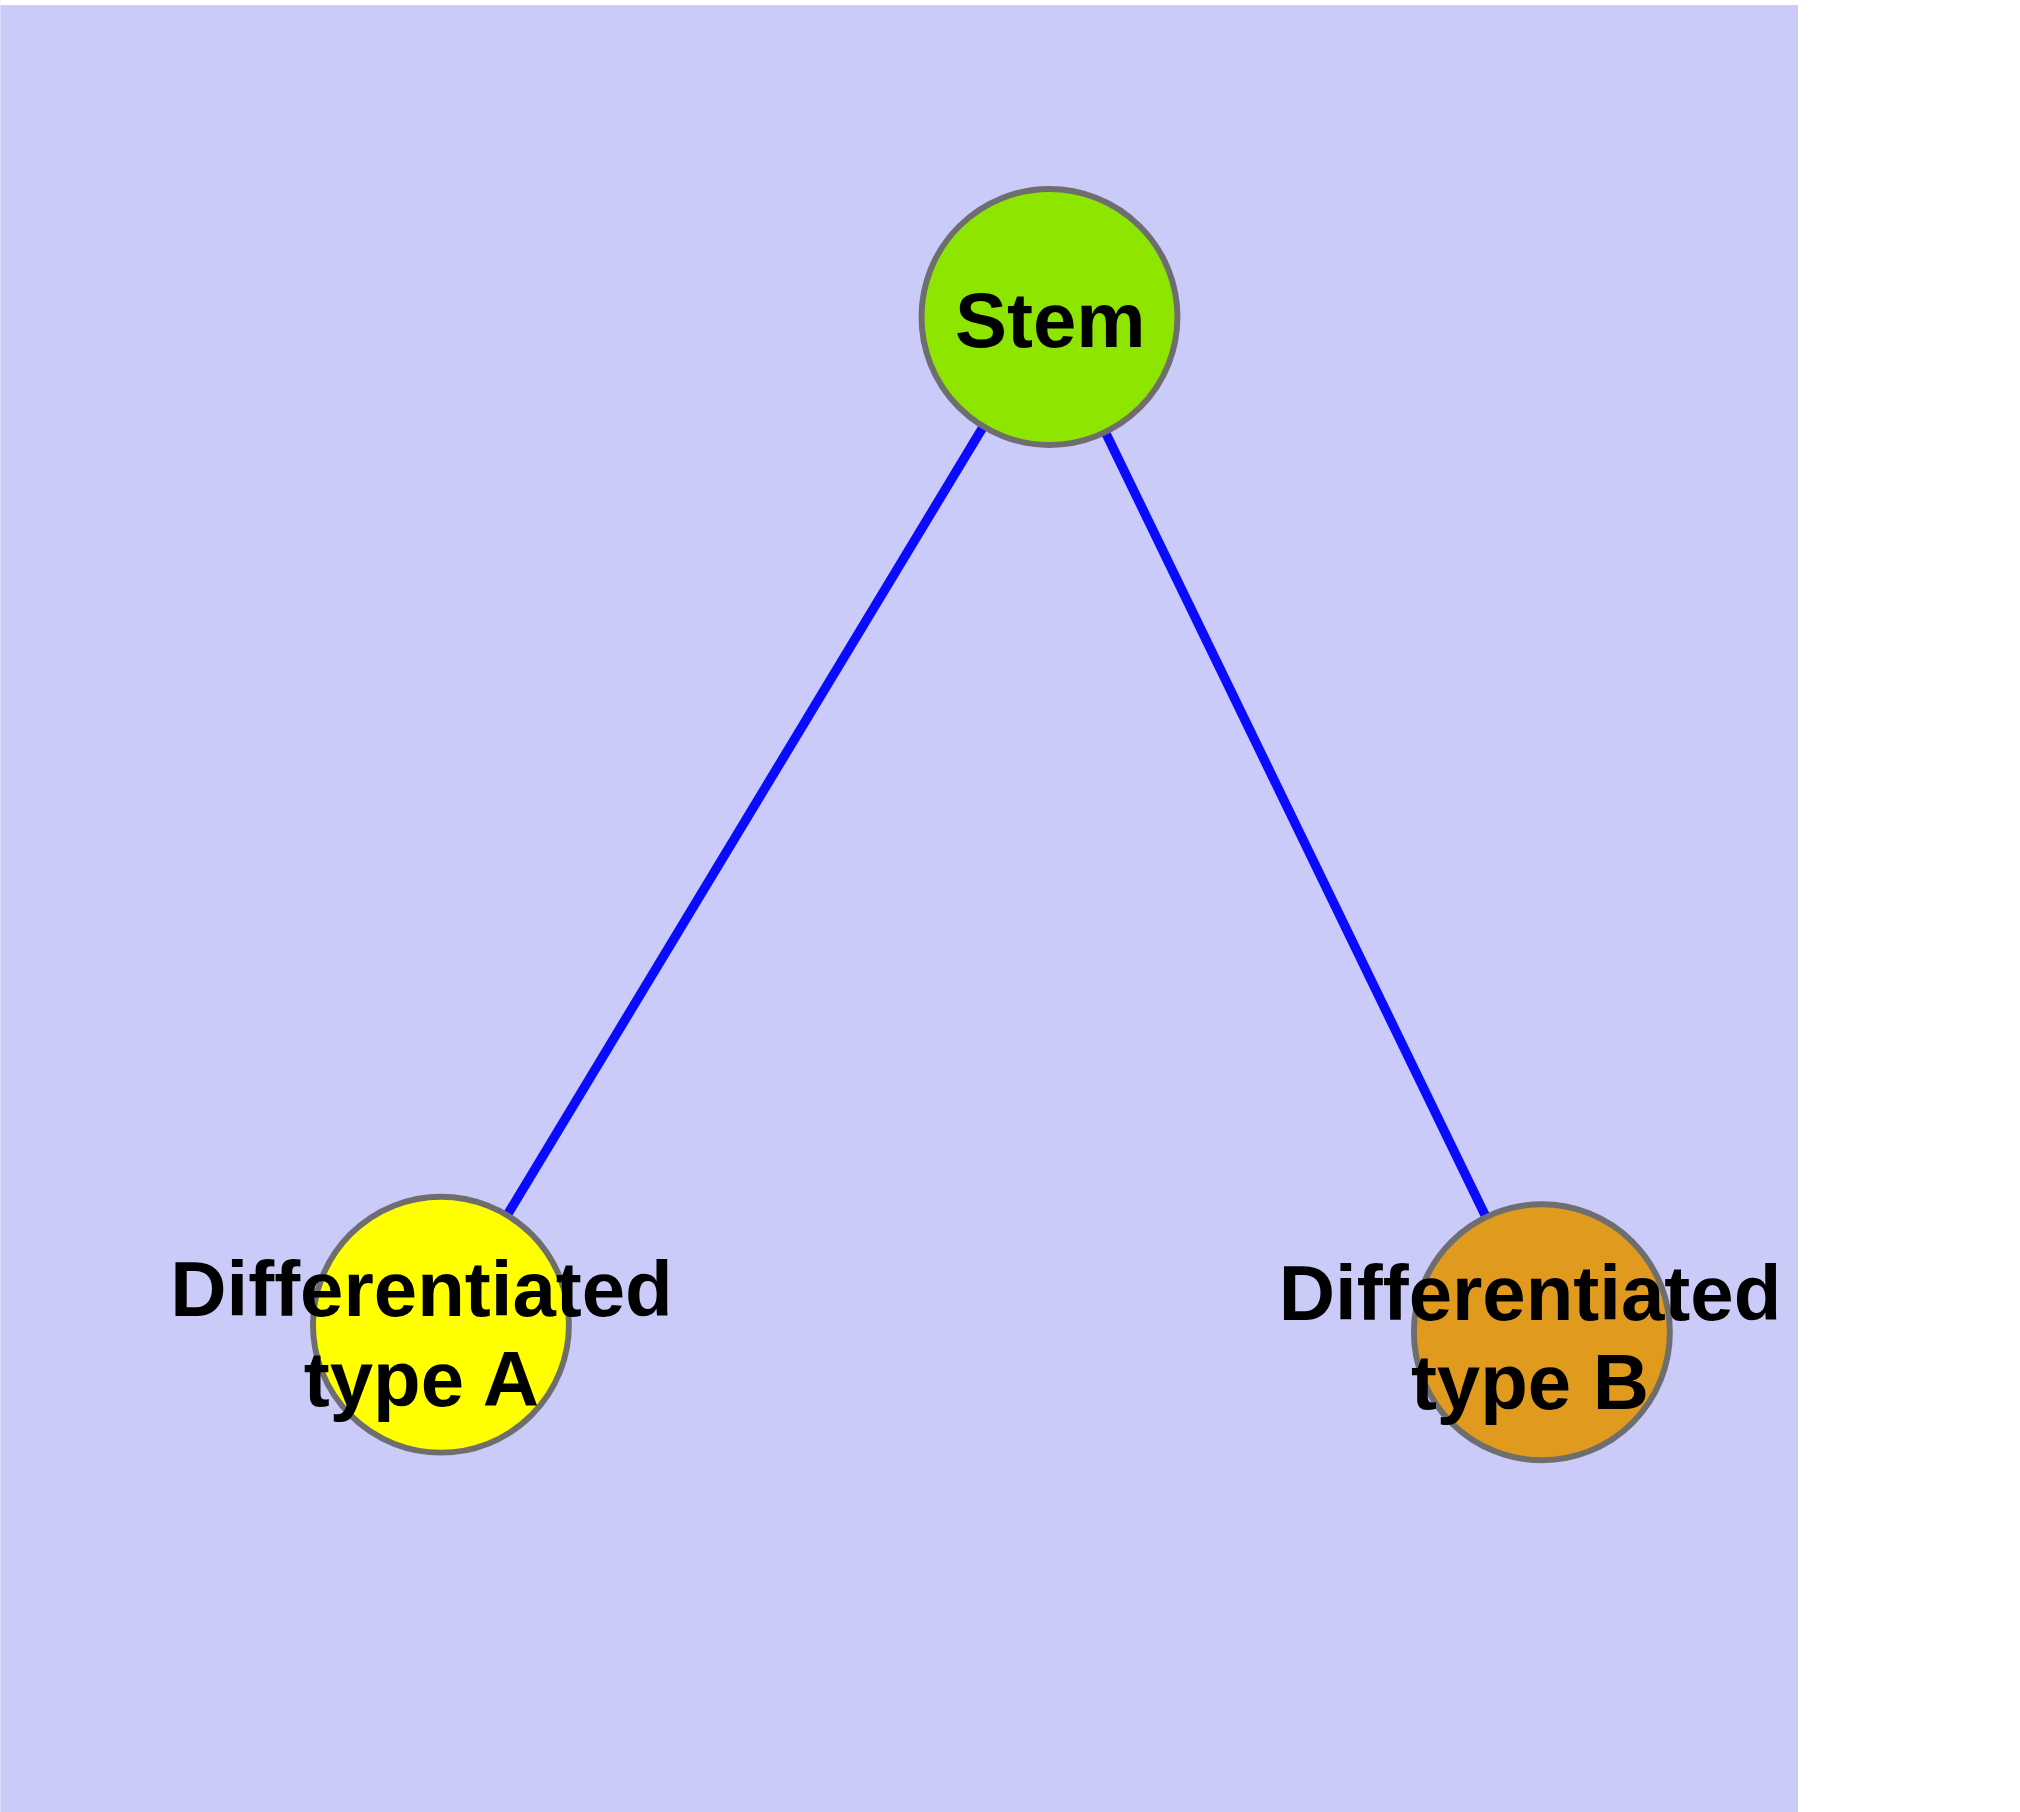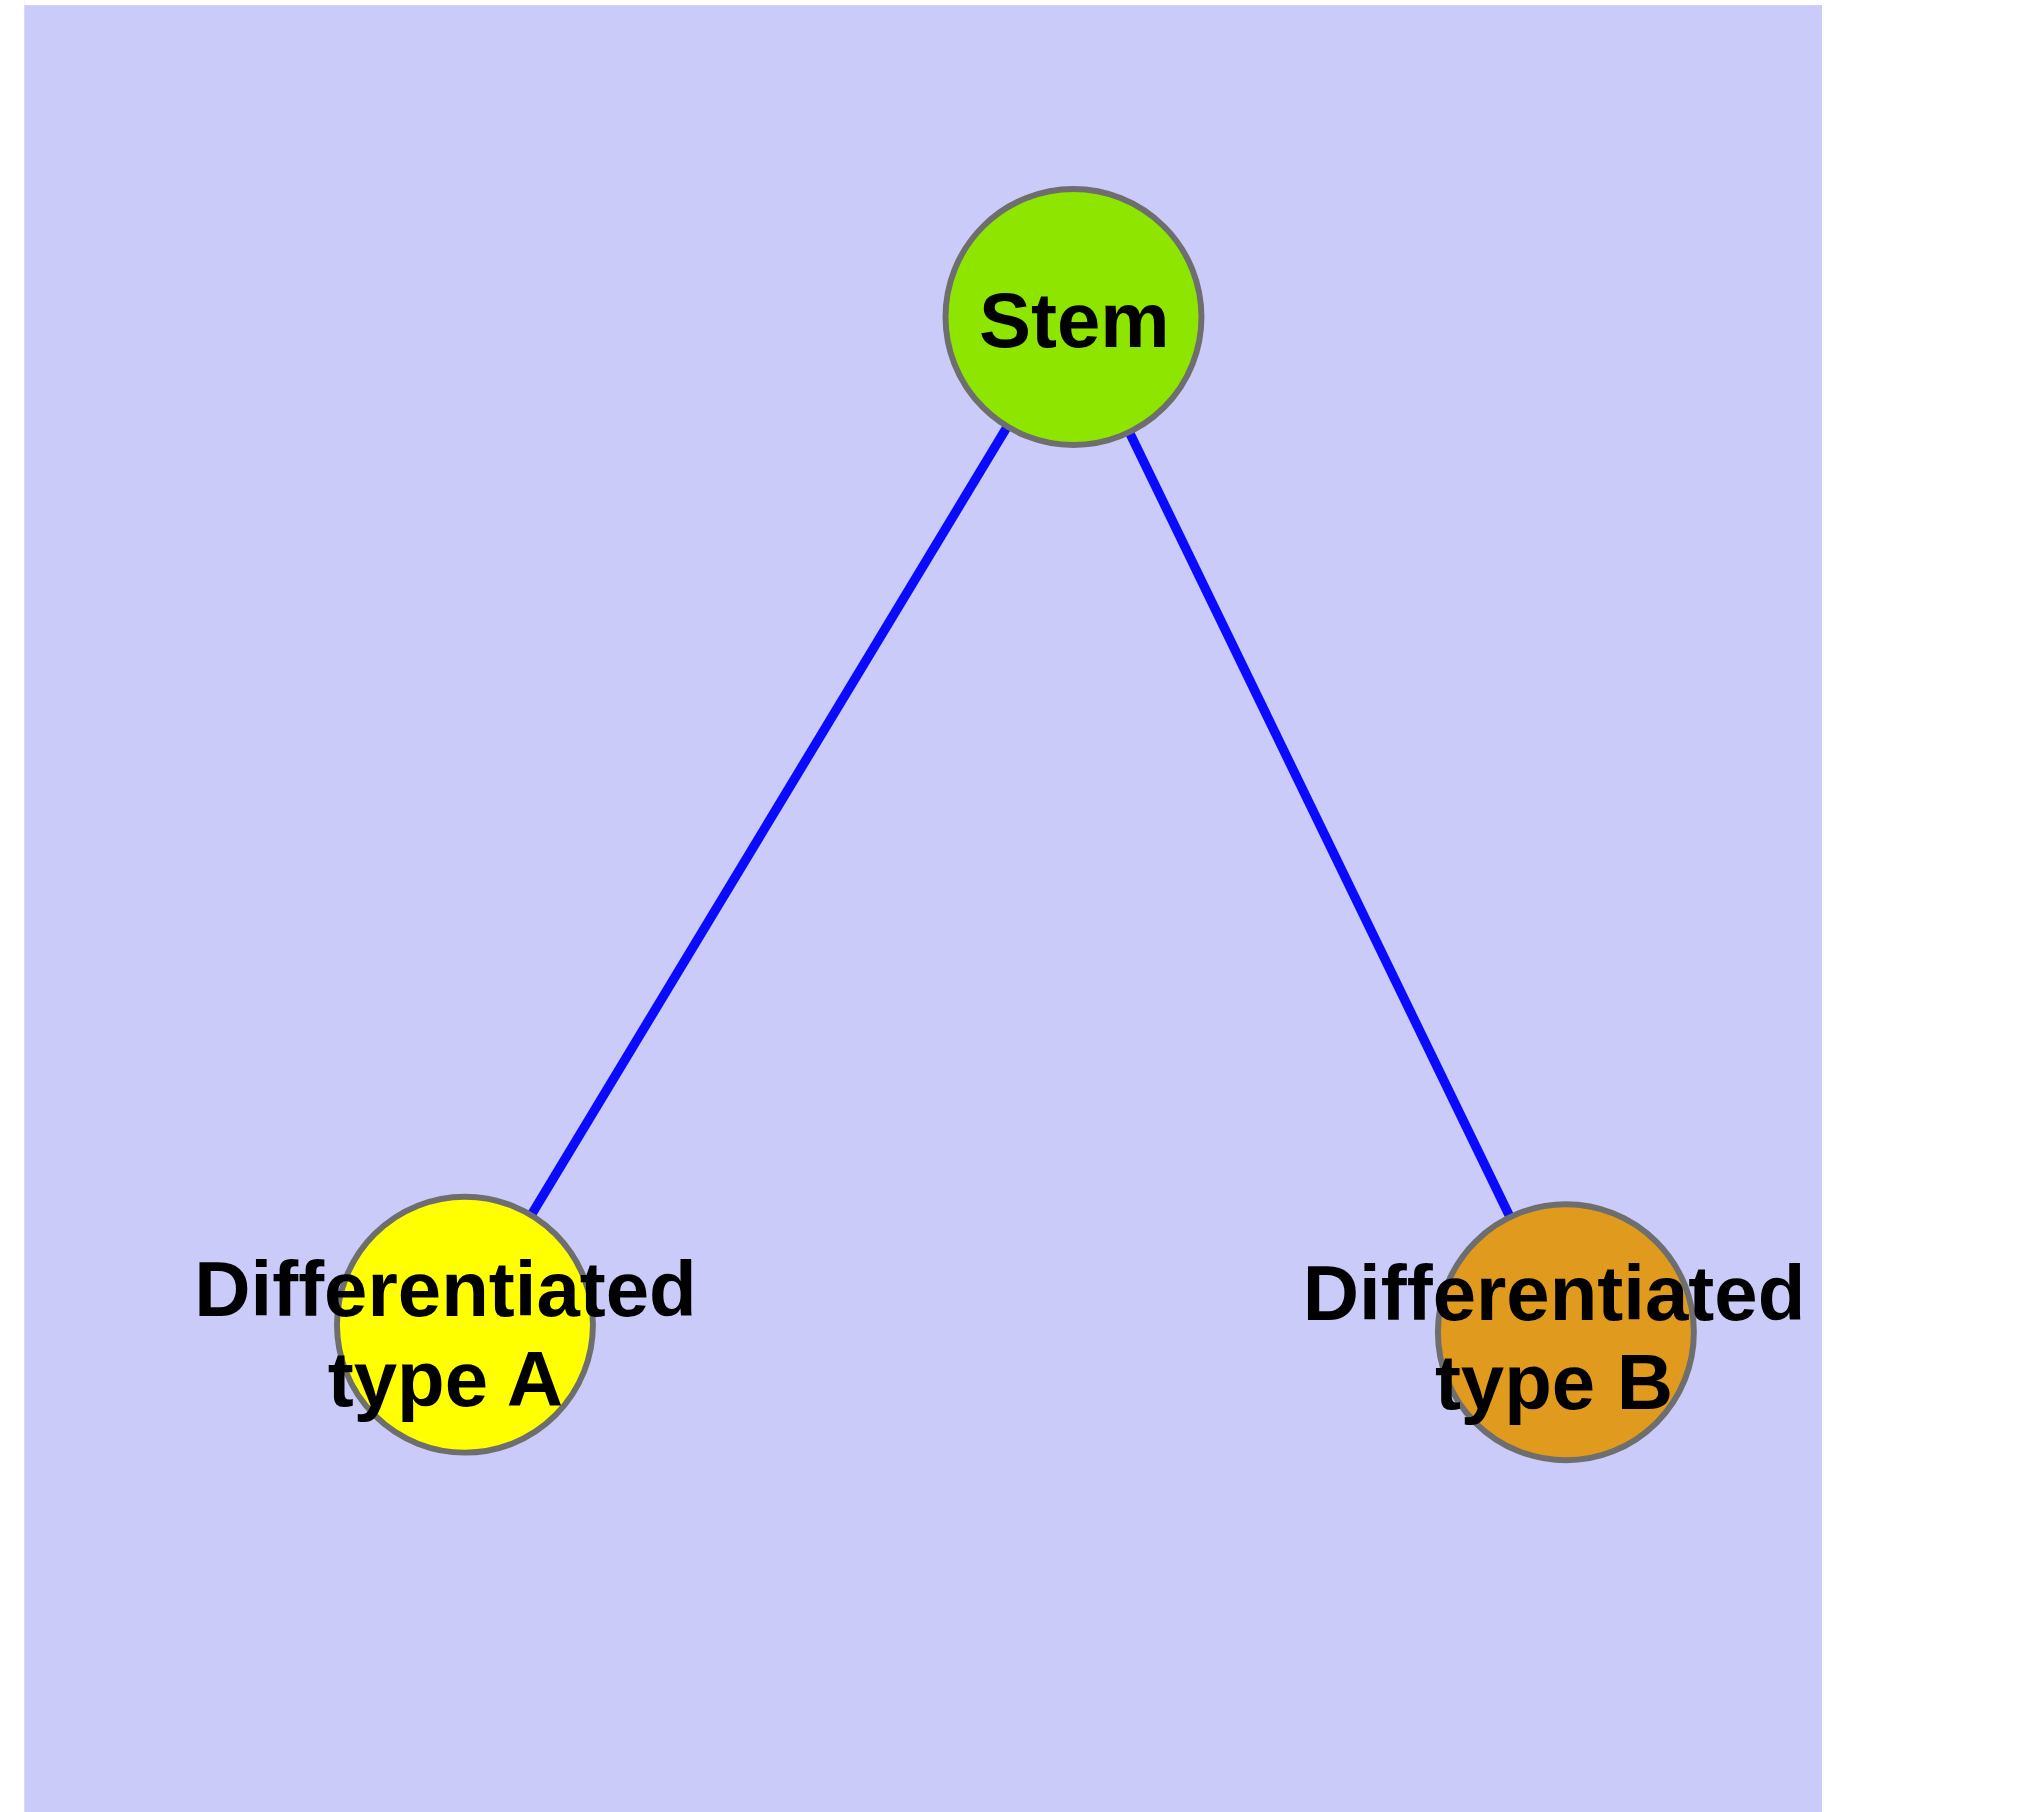--- a/index.html
+++ b/index.html
@@ -6,21 +6,20 @@
     margin: 0;
     padding: 0;
     background: #ffffff;
   }
   .figure-wrap {
     position: relative;
     width: 1798px;
     height: 1812px;
     overflow: hidden;
     font-family: "Liberation Sans", sans-serif;
-    padding-left: 24px;
   }
   svg {
     display: block;
   }
   .node-label {
     font-family: "Liberation Sans", "DejaVu Sans", sans-serif;
     font-weight: bold;
   }
 </style>
 </head>

